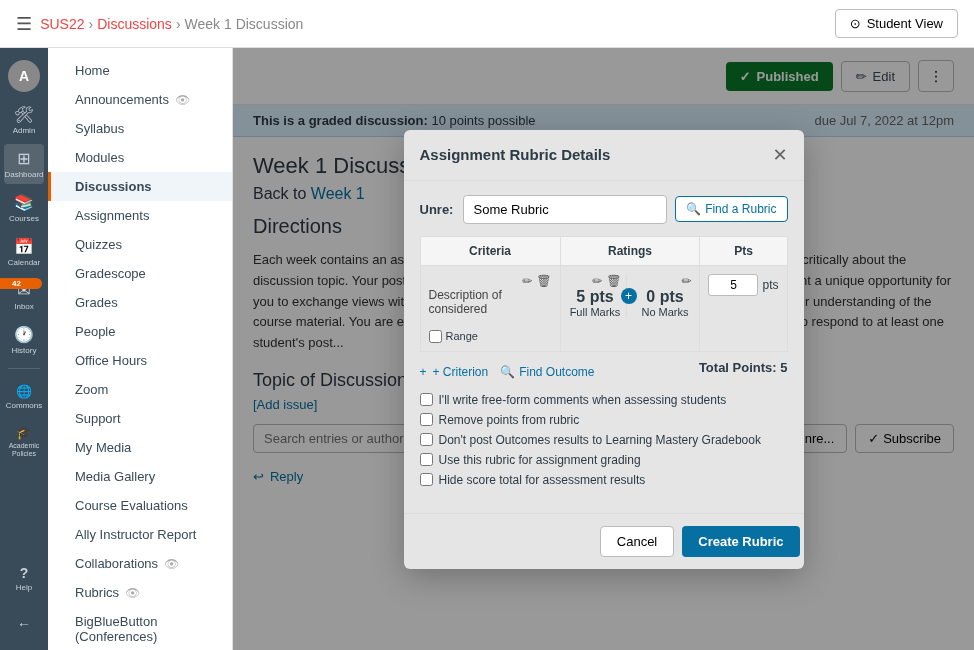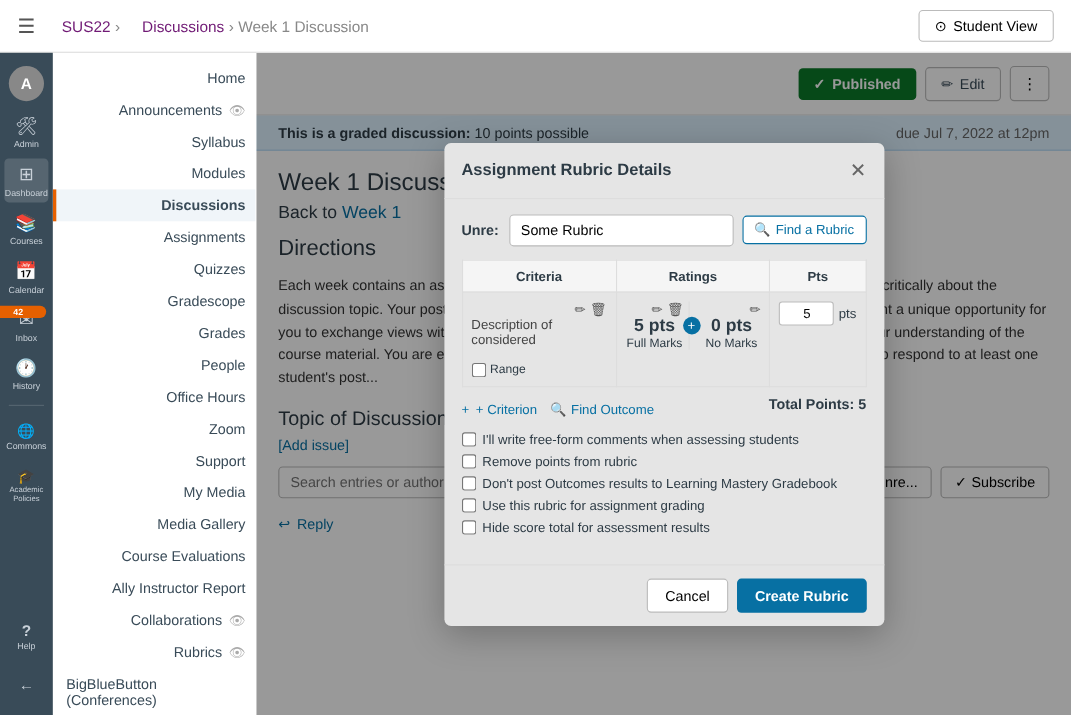--- a/index.html
+++ b/index.html
@@ -6,21 +6,21 @@
     body { font-family: -apple-system, BlinkMacSystemFont, 'Segoe UI', sans-serif; font-size: 13px; color: #2d3b45; background: #f5f5f5; }
 
     
     .top-nav {
       display: flex; align-items: center;
       background: #fff; border-bottom: 1px solid #ddd;
       padding: 0 16px; height: 48px; gap: 8px;
     }
     .top-nav .hamburger { cursor: pointer; font-size: 18px; color: #555; }
     .top-nav .breadcrumb { display: flex; align-items: center; gap: 4px; font-size: 14px; }
-    .top-nav .breadcrumb a { color: #701a75; text-decoration: none; margin-left: 16px; }
+    .top-nav .breadcrumb a { color: #ef4444; text-decoration: none; }
     .top-nav .breadcrumb span { color: #888; }
     .top-nav .student-view-btn {
       margin-left: auto; padding: 6px 14px; border: 1px solid #bbb;
       border-radius: 4px; background: #fff; cursor: pointer; font-size: 13px;
       display: flex; align-items: center; gap: 6px;
     }
 
     
     .main-layout { display: flex; height: calc(650px - 48px); }
 
@@ -45,24 +45,24 @@
       overflow: hidden; display: flex; align-items: center; justify-content: center;
       color: white; font-size: 14px; font-weight: bold;
     }
 
     
     .course-sidebar {
       width: 185px; background: #fff; border-right: 1px solid #e0e0e0;
       overflow-y: auto; flex-shrink: 0; padding: 8px 0;
     }
     .course-sidebar .sidebar-item {
-      display: flex; align-items: center; padding: 7px 9px;
+      display: flex; align-items: center; padding: 7px 24px;
       cursor: pointer; color: #394b58; font-size: 13px;
       border-left: 3px solid transparent;
-      text-decoration: none; gap: 6px; justify-content: flex-end;
+      text-decoration: none; gap: 6px;
     }
     .course-sidebar .sidebar-item.active {
       font-weight: bold; border-left-color: #e66000; background: #f0f5f9;
     }
     .course-sidebar .sidebar-item .vis-icon { color: #aaa; font-size: 12px; }
 
     
     .content-area {
       flex: 1; overflow-y: auto; background: #fff; position: relative;
     }
@@ -183,21 +183,21 @@
     .add-criterion { display: flex; align-items: center; gap: 12px; margin-bottom: 8px; font-size: 12px; }
     .add-criterion a { color: #0770a3; text-decoration: none; cursor: pointer; display: flex; align-items: center; gap: 4px; }
     .total-points { text-align: right; font-size: 13px; font-weight: 600; margin-bottom: 10px; }
 
     .checkbox-section { display: flex; flex-direction: column; gap: 6px; margin-bottom: 12px; }
     .checkbox-row { display: flex; align-items: center; gap: 6px; font-size: 12px; }
     .checkbox-row input[type="checkbox"] { width: 13px; height: 13px; cursor: pointer; }
 
     .modal-footer {
       display: flex; justify-content: flex-end; gap: 8px;
-      padding: 12px 16px; border-top: 1px solid #ddd;
+      padding: 12px 4px; border-top: 1px solid #ddd;
     }
     .btn-cancel {
       background: #fff; border: 1px solid #bbb; border-radius: 4px;
       padding: 7px 16px; cursor: pointer; font-size: 13px;
     }
     .btn-create {
       background: #0770a3; color: white; border: none; border-radius: 4px;
       padding: 7px 16px; cursor: pointer; font-size: 13px; font-weight: 600;
     }
 

